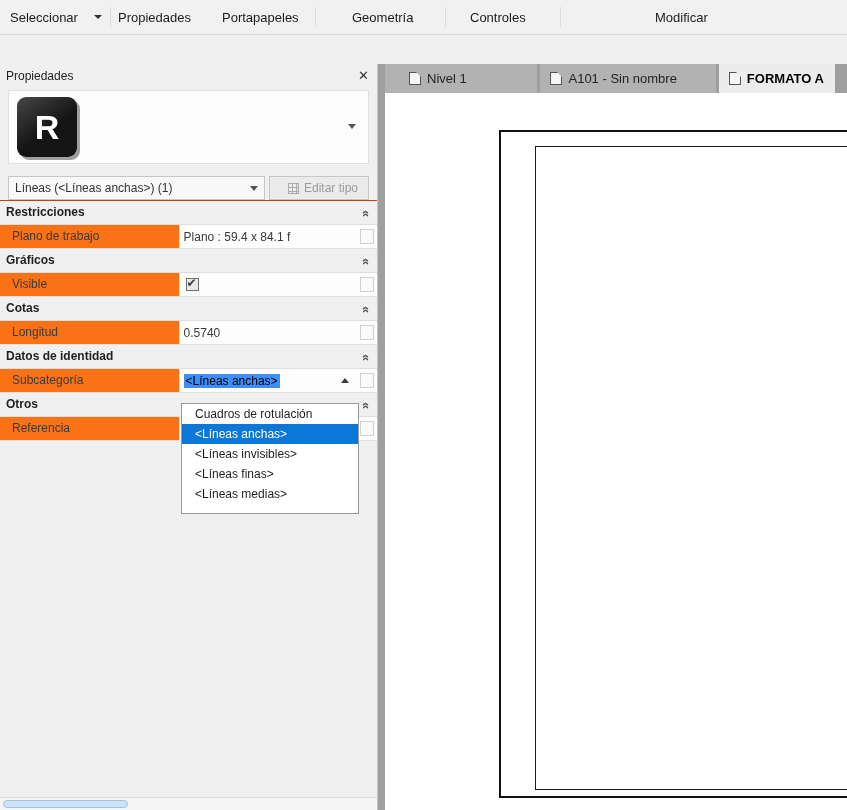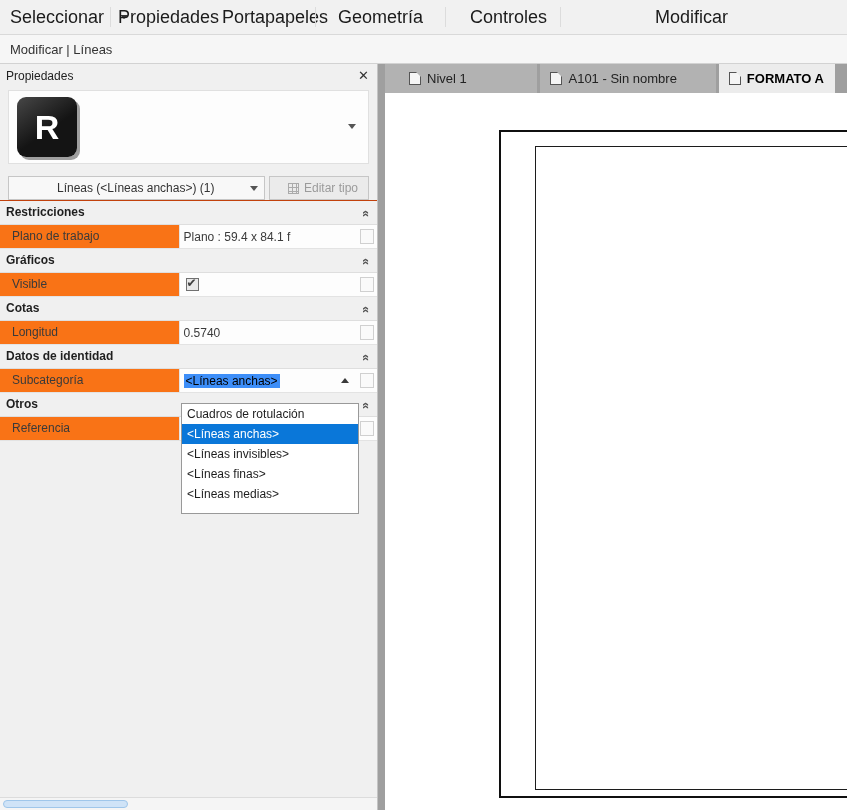--- a/index.html
+++ b/index.html
@@ -2,62 +2,62 @@
 <html><head>
 <meta charset="utf-8">
 <style>
   * { margin:0; padding:0; box-sizing:border-box; }
   html,body { width:847px; height:810px; }
   body { font-family:"Liberation Sans","DejaVu Sans",sans-serif; font-size:12px; color:#2f2f2f; background:#fff; overflow:hidden; }
   .app { position:relative; width:847px; height:810px; background:#f0f0f0; overflow:hidden; }
 
   
   .ribbon { position:absolute; left:0; top:0; width:847px; height:35px; background:#f1f1f1; border-bottom:1px solid #d9d9d9; }
-  .ribbon-item { position:absolute; top:0; height:34px; display:flex; align-items:center; gap:16px; font-size:18px; color:#1b1b1b; cursor:default; }
+  .ribbon-item { position:absolute; top:0; height:34px; display:flex; align-items:center; gap:16px; font-size:13px; color:#1b1b1b; cursor:default; }
   .ribbon-sep { position:absolute; top:7px; height:20px; width:1px; background:#dcdcdc; }
   .tri-down { width:0; height:0; border-left:4px solid transparent; border-right:4px solid transparent; border-top:4px solid #333; }
 
   
   .mode-bar { position:absolute; left:0; top:35px; width:847px; height:29px; background:#f6f6f6; border-bottom:1px solid #d2d2d2; display:flex; align-items:center; }
   .mode-bar span { margin-left:10px; font-size:13px; color:#333; }
 
   
   .props-panel { position:absolute; left:0; top:64px; width:378px; height:746px; background:#f0f0f0; border-right:1px solid #c4c4c4; }
   .props-header { position:relative; height:24px; line-height:24px; }
   .props-title { margin-left:6px; color:#222; }
   .close-btn { position:absolute; right:8px; top:0; font-size:13px; color:#333; cursor:pointer; }
 
   .preview-box { position:relative; margin:2px 8px 0 8px; height:74px; background:#fdfdfd; border:1px solid #e0e0e0; }
   .r-logo { position:absolute; left:8px; top:6px; width:60px; height:60px; border-radius:9px; background:linear-gradient(145deg,#474747 0%,#141414 55%); box-shadow:3px 3px 0 #9f9f9f; color:#fff; font-size:34px; font-weight:bold; display:flex; align-items:center; justify-content:center; }
   .preview-caret { position:absolute; right:12px; top:33px; width:0; height:0; border-left:4px solid transparent; border-right:4px solid transparent; border-top:5px solid #555; }
 
   .type-row { display:flex; margin:12px 8px 0 8px; height:24px; gap:4px; }
   .type-combo { flex:1; position:relative; border:1px solid #c6c6c6; background:#f8f8f8; display:flex; align-items:center; padding:0 18px 0 6px; overflow:hidden; }
-  .type-combo-text { white-space:nowrap; overflow:hidden; color:#333;margin-left:42px; }
+  .type-combo-text { white-space:nowrap; overflow:hidden; color:#333; }
   .combo-caret { position:absolute; right:6px; top:9px; width:0; height:0; border-left:4px solid transparent; border-right:4px solid transparent; border-top:5px solid #555; }
   .edit-type-btn { width:100px; display:flex; align-items:center; justify-content:center; gap:5px; background:#ebebeb; border:1px solid #c6c6c6; color:#9b9b9b; font-size:12px; font-family:inherit;padding-left:8px; }
   .grid-icon { width:11px; height:11px; border:1px solid #aaa; background-image:linear-gradient(#ababab 1px, transparent 1px), linear-gradient(90deg,#ababab 1px, transparent 1px); background-size:4px 4px; background-position:-1px -1px; }
 
   .grid { border-top:1px solid #c2410c; }
   .sec { position:relative; height:24px; line-height:23px; font-weight:bold; color:#1f1f1f; padding-left:6px; border-bottom:1px solid #dedede; background:#f0f0f0; }
   .collapse { position:absolute; right:8px; top:1px; display:inline-block; transform:rotate(90deg); font-weight:bold; color:#555; cursor:pointer; }
   .prow { display:flex; height:24px; border-bottom:1px solid #e3e3e3; background:#fdfdfd; }
   .prow .plabel { width:180px; background:#f97316; border-right:1px solid #e3e3e3; padding-left:12px; line-height:23px; color:#3a3a3a; white-space:nowrap; overflow:hidden; }
   .prow .pvalue { width:178px; padding-left:4px; display:flex; align-items:center; color:#3a3a3a; position:relative; white-space:nowrap; overflow:hidden; }
   .prow .pside { width:14px; margin:4px 3px; border:1px solid #d0d0d0; background:#fafafa; }
   .dim { color:#a4a4a4; }
 
   .checkbox { width:13px; height:13px; border:1px solid #707070; background:#e8e8e8; position:relative; margin-left:2px; cursor:pointer; }
   .checkbox::after { content:"✔"; position:absolute; left:0px; top:-3px; font-size:12px; color:#3f3f3f; }
 
   .hl { background:#3d8ef8; color:#000; padding:0 2px; }
   .up-caret { margin-left:auto; margin-right:8px; width:0; height:0; border-left:4px solid transparent; border-right:4px solid transparent; border-bottom:5px solid #3a3a3a; }
 
   .dropdown { position:absolute; left:181px; top:339px; width:178px; background:#fff; border:1px solid #999; z-index:30; padding-bottom:9px; }
-  .ditem { height:20px; line-height:20px; padding-left:5px; color:#1e1e1e; white-space:nowrap; overflow:hidden; cursor:default; }
+  .ditem { height:20px; line-height:20px; padding-left:13px; color:#1e1e1e; white-space:nowrap; overflow:hidden; cursor:default; }
   .ditem.selected { background:#0a77d9; color:#fff; }
 
   .h-scrollbar { position:absolute; left:0; bottom:0; width:377px; height:13px; background:#f5f5f5; border-top:1px solid #dcdcdc; }
   .h-thumb { position:absolute; left:3px; top:2px; width:125px; height:8px; background:#cfe3f7; border:1px solid #9fc6ea; border-radius:4px; }
 
   
   .view-area { position:absolute; left:378px; top:64px; width:469px; height:746px; background:#9f9f9f; }
   .tab-strip { display:flex; height:29px; padding-left:7px; background:#9f9f9f; }
   .vtab { display:flex; align-items:center; gap:6px; padding:0 10px; margin-right:3px; background:#b2b2b2; color:#222; font-size:13px; overflow:hidden; white-space:nowrap; cursor:pointer; }
   .vtab-1 { width:156px;padding-left:24px; }
@@ -76,32 +76,29 @@
 
 <div class="app">
 
   <div class="ribbon">
     <div class="ribbon-item" style="left:10px;">
       <span>Seleccionar</span>
       <span class="tri-down"></span>
     </div>
     <div class="ribbon-item" style="left:118px;">Propiedades</div>
     <div class="ribbon-item" style="left:222px;">Portapapeles</div>
-    <div class="ribbon-item" style="left:338px;">Geometría</div>
+    <div class="ribbon-item" style="left:352px;">Geometría</div>
     <div class="ribbon-item" style="left:470px;">Controles</div>
     <div class="ribbon-item" style="left:655px;">Modificar</div>
     <div class="ribbon-sep" style="left:110px;"></div>
     <div class="ribbon-sep" style="left:315px;"></div>
     <div class="ribbon-sep" style="left:445px;"></div>
     <div class="ribbon-sep" style="left:560px;"></div>
   </div>
 
-  <div class="mode-bar">
-    <span>Modificar | Líneas</span>
-  </div>
 
   <aside class="props-panel">
     <div class="props-header">
       <span class="props-title">Propiedades</span>
       <span class="close-btn">✕</span>
     </div>
 
     <div class="preview-box">
       <div class="r-logo">R</div>
       <span class="preview-caret"></span>

